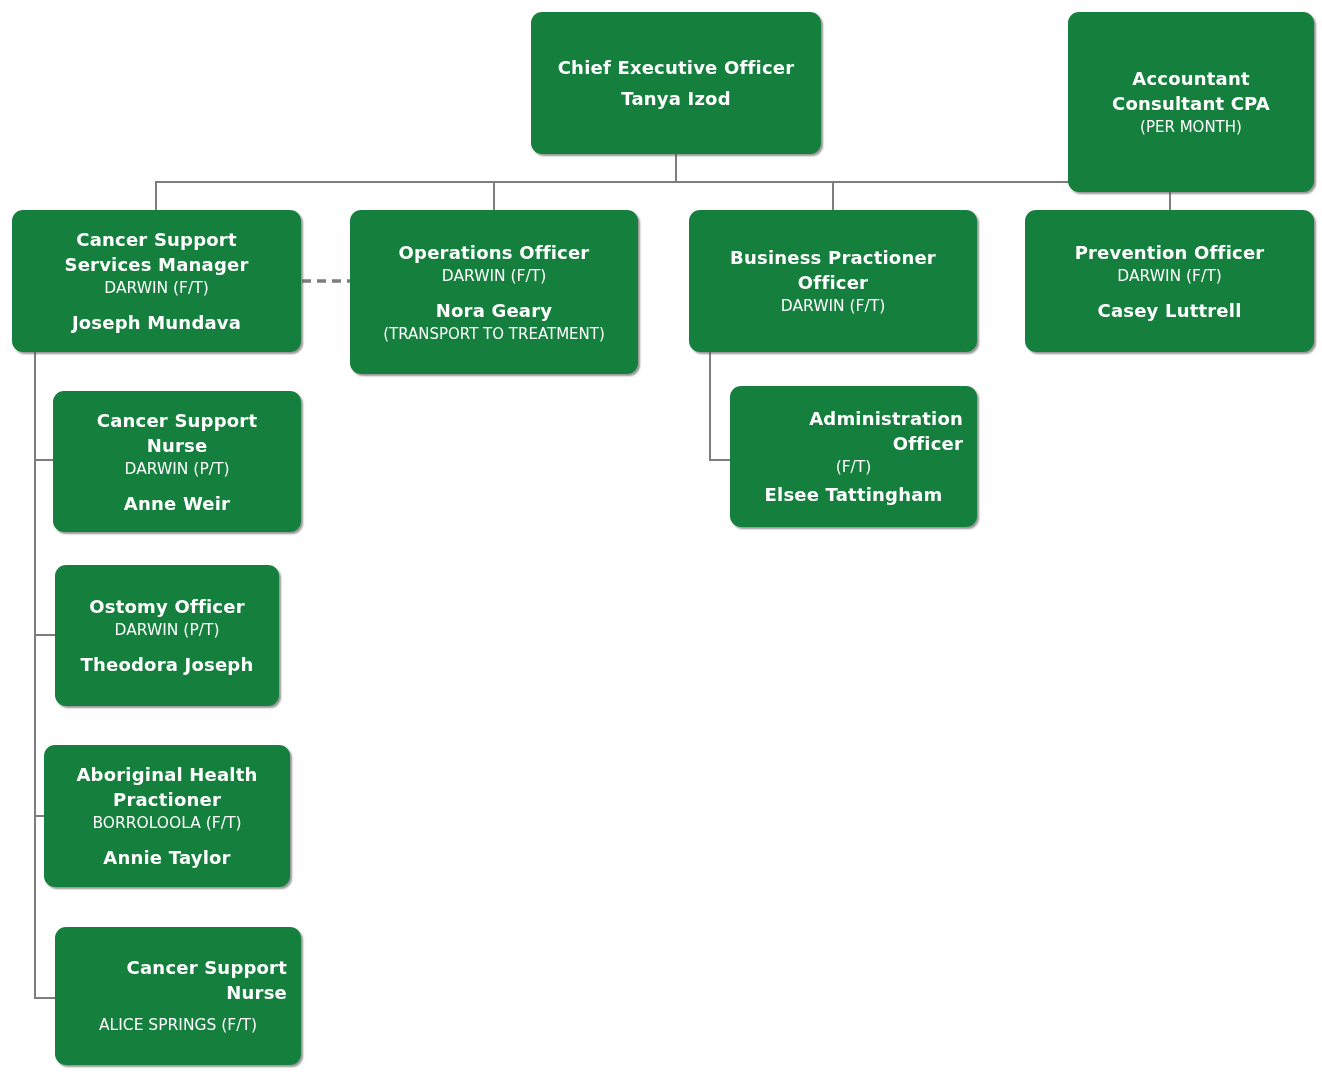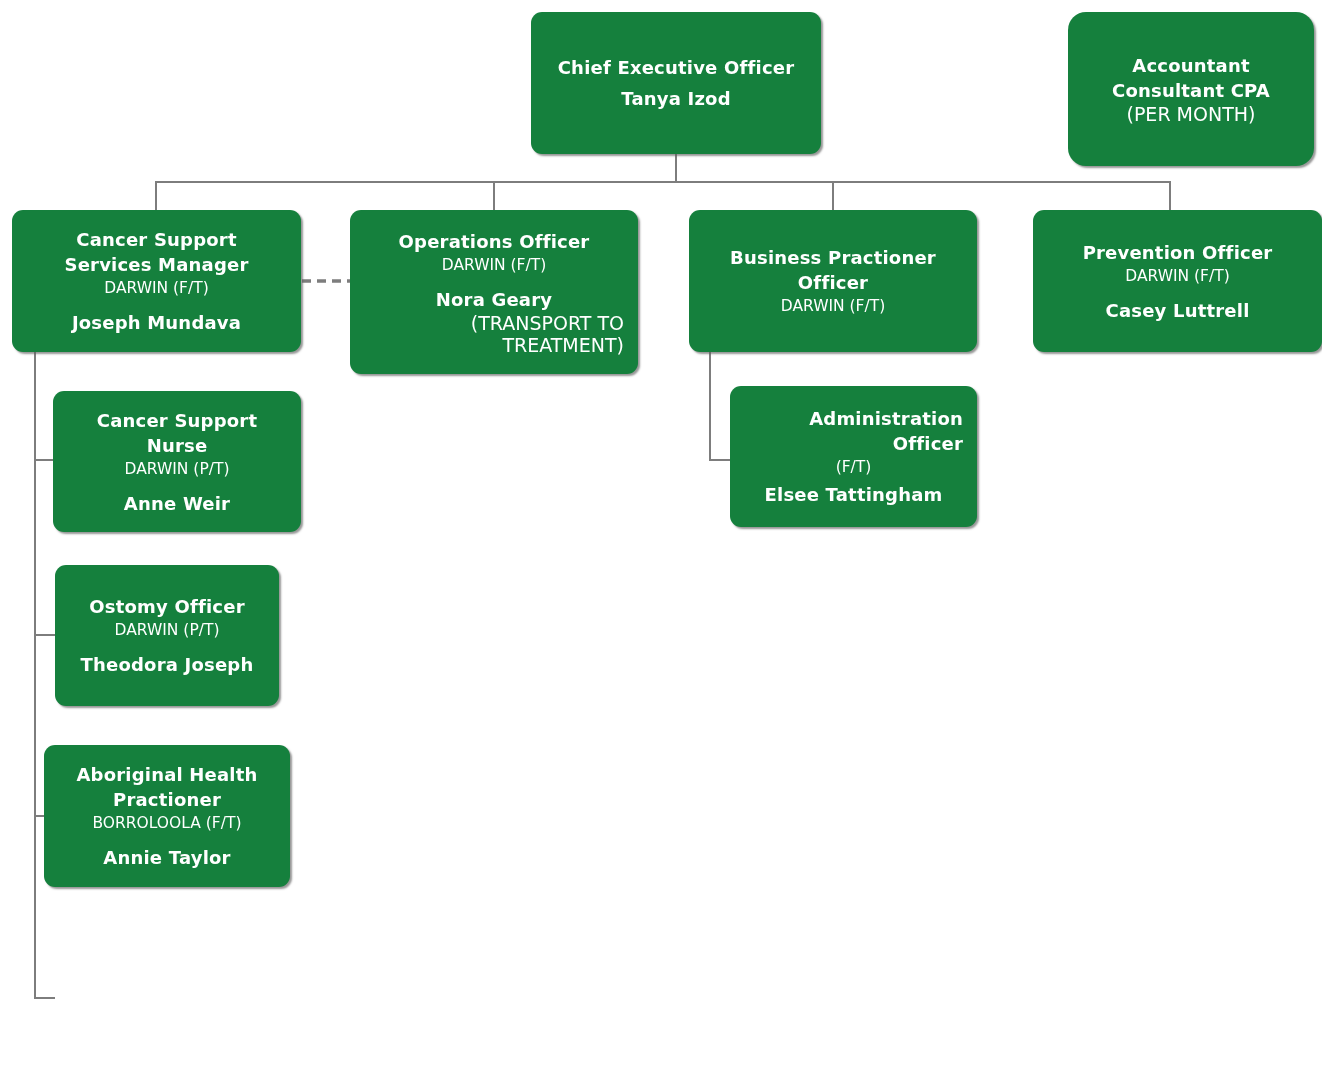--- a/index.html
+++ b/index.html
@@ -48,32 +48,32 @@
   }
   .person {
     font-weight: bold;
     font-size: 18px;
     line-height: 24px;
     margin-top: 11px;
     letter-spacing: 0.2px;
   }
   .note {
     font-weight: normal;
-    font-size: 19px;
+    font-size: 15px;
     line-height: 22px;
   }
   .gap-top { margin-top: 9px; }
 
   
   .n-ceo          { left: 531px;  top: 12px;  width: 290px; height: 142px; }
-  .n-accountant   { left: 1068px; top: 12px;  width: 246px; height: 154px; border-radius: 18px; }
+  .n-accountant   { left: 1068px; top: 12px;  width: 246px; height: 180px; }
   .n-manager      { left: 12px;   top: 210px; width: 289px; height: 142px; }
   .n-operations   { left: 350px;  top: 210px; width: 288px; height: 164px; }
   .n-bdo          { left: 689px;  top: 210px; width: 288px; height: 142px; }
-  .n-prevention   { left: 1025px; top: 210px; width: 289px; height: 142px; margin-left: 8px; }
+  .n-prevention   { left: 1025px; top: 210px; width: 289px; height: 142px; }
   .n-admin        { left: 730px;  top: 386px; width: 247px; height: 141px; }
   .n-nurse-darwin { left: 53px;   top: 391px; width: 248px; height: 141px; }
   .n-ostomy       { left: 55px;   top: 565px; width: 224px; height: 141px; }
   .n-aboriginal   { left: 44px;   top: 745px; width: 246px; height: 142px; }
   .n-nurse-alice  { left: 55px;   top: 927px; width: 246px; height: 138px; }
 </style>
 </head>
 <body>
 
 <div class="canvas">
@@ -158,14 +158,18 @@
     <div class="person">Theodora Joseph</div>
   </div>
 
   <div class="node n-aboriginal">
     <div class="title">Aboriginal Health</div>
     <div class="title">Practioner</div>
     <div class="loc">BORROLOOLA (F/T)</div>
     <div class="person">Annie Taylor</div>
   </div>
 
+  <div class="node n-nurse-alice">
+    <div class="title">Cancer Support Nurse</div>
+    <div class="loc gap-top">ALICE SPRINGS (F/T)</div>
+  </div>
 
 </div>
 
 </body></html>

